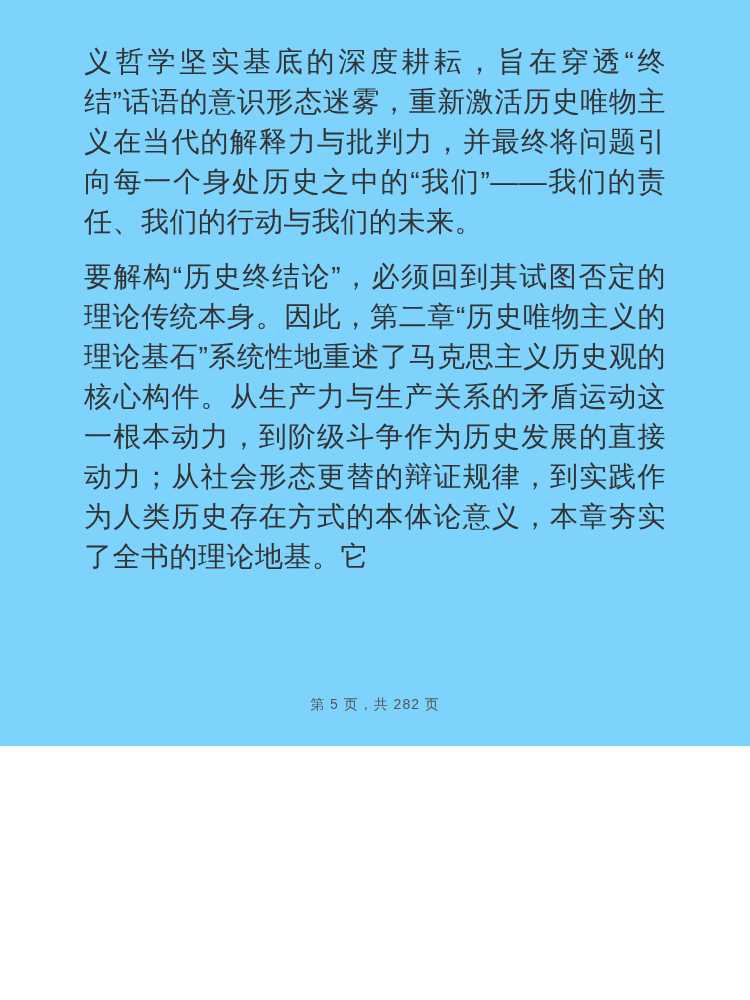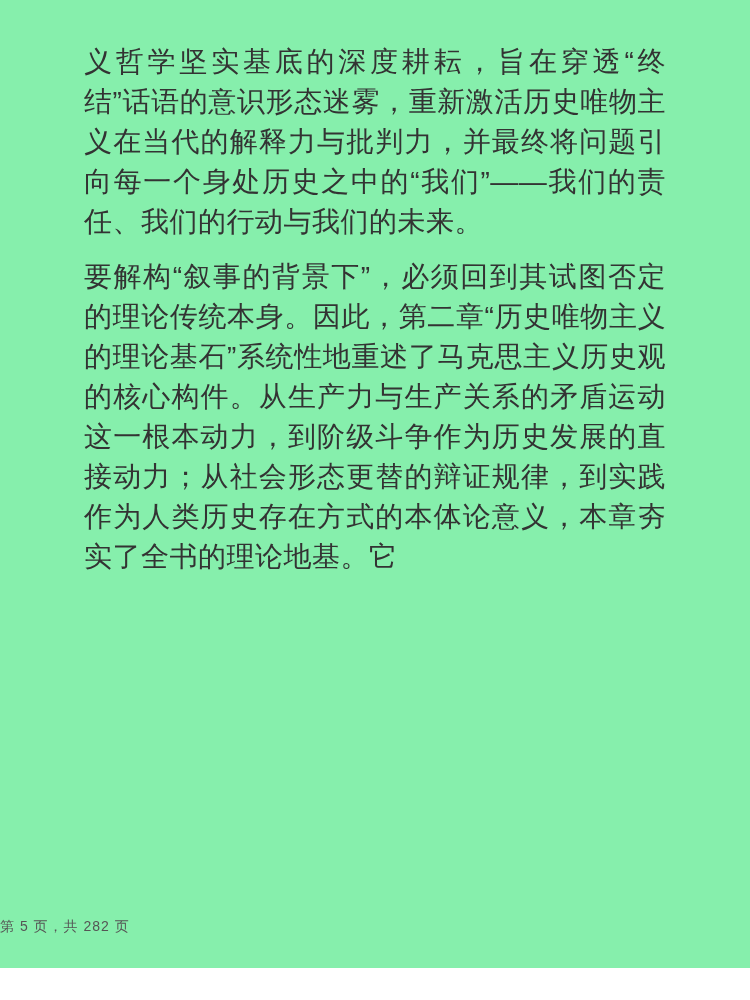--- a/index.html
+++ b/index.html
@@ -9,22 +9,22 @@
   }
   body {
     width: 750px;
     height: 1000px;
     font-family: "Liberation Sans", "DejaVu Sans", sans-serif;
     overflow: hidden;
   }
   .page {
     position: relative;
     width: 750px;
-    height: 968px;
-    background: #86efac;
+    height: 746px;
+    background: #7dd3fc;
     overflow: hidden;
   }
   .content {
     position: absolute;
     top: 42px;
     left: 84px;
     right: 84px;
     color: #333333;
     font-size: 28px;
     line-height: 40px;
@@ -33,30 +33,31 @@
   }
   .content p {
     margin: 0 0 15px 0;
     padding: 0;
   }
   .page-footer {
     position: absolute;
     left: 0;
     right: 0;
     bottom: 34px;
+    text-align: center;
     font-size: 14px;
     line-height: 16px;
     color: #555555;
     letter-spacing: 1px;
   }
 </style>
 </head>
 <body>
 
 <div class="page">
   <div class="content">
     <p>义哲学坚实基底的深度耕耘，旨在穿透“终结”话语的意识形态迷雾，重新激活历史唯物主义在当代的解释力与批判力，并最终将问题引向每一个身处历史之中的“我们”——我们的责任、我们的行动与我们的未来。</p>
-    <p>要解构“叙事的背景下”，必须回到其试图否定的理论传统本身。因此，第二章“历史唯物主义的理论基石”系统性地重述了马克思主义历史观的核心构件。从生产力与生产关系的矛盾运动这一根本动力，到阶级斗争作为历史发展的直接动力；从社会形态更替的辩证规律，到实践作为人类历史存在方式的本体论意义，本章夯实了全书的理论地基。它</p>
+    <p>要解构“历史终结论”，必须回到其试图否定的理论传统本身。因此，第二章“历史唯物主义的理论基石”系统性地重述了马克思主义历史观的核心构件。从生产力与生产关系的矛盾运动这一根本动力，到阶级斗争作为历史发展的直接动力；从社会形态更替的辩证规律，到实践作为人类历史存在方式的本体论意义，本章夯实了全书的理论地基。它</p>
   </div>
   <div class="page-footer">
     <span>第 5 页，共 282 页</span>
   </div>
 </div>
 
 </body></html>

